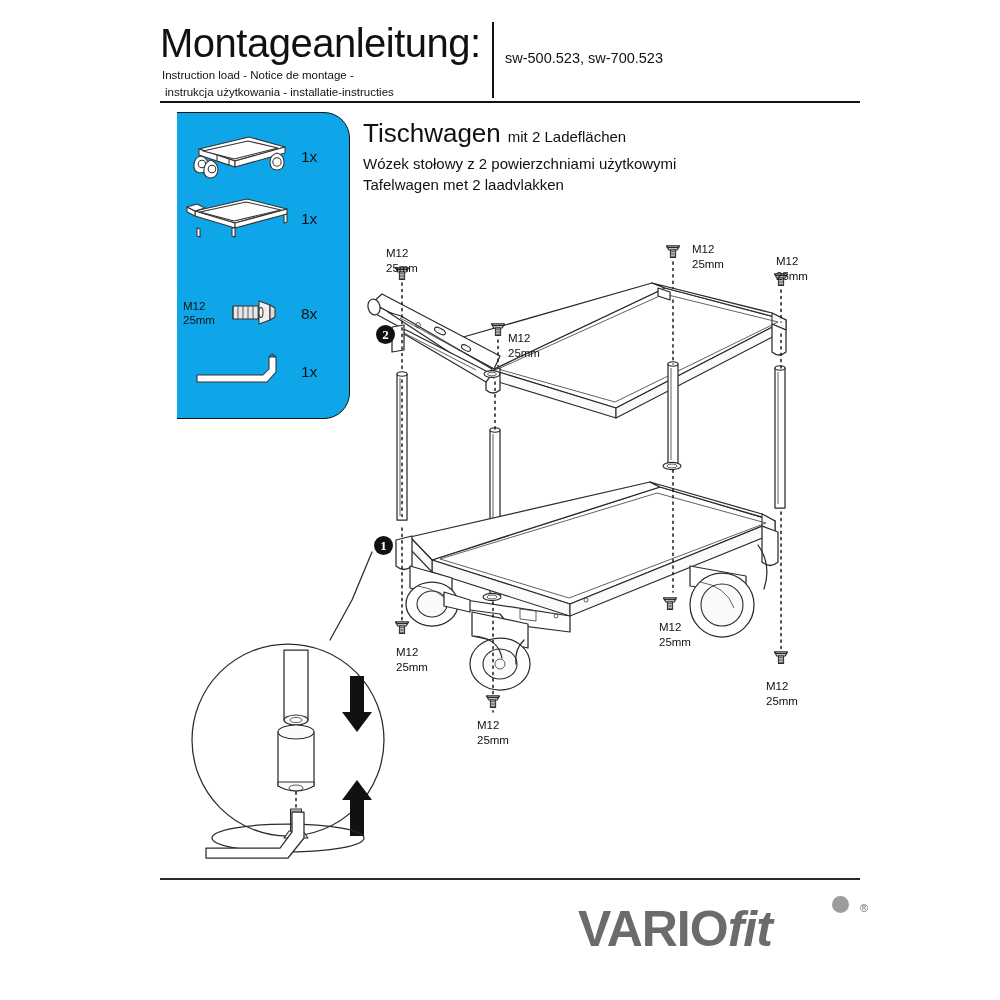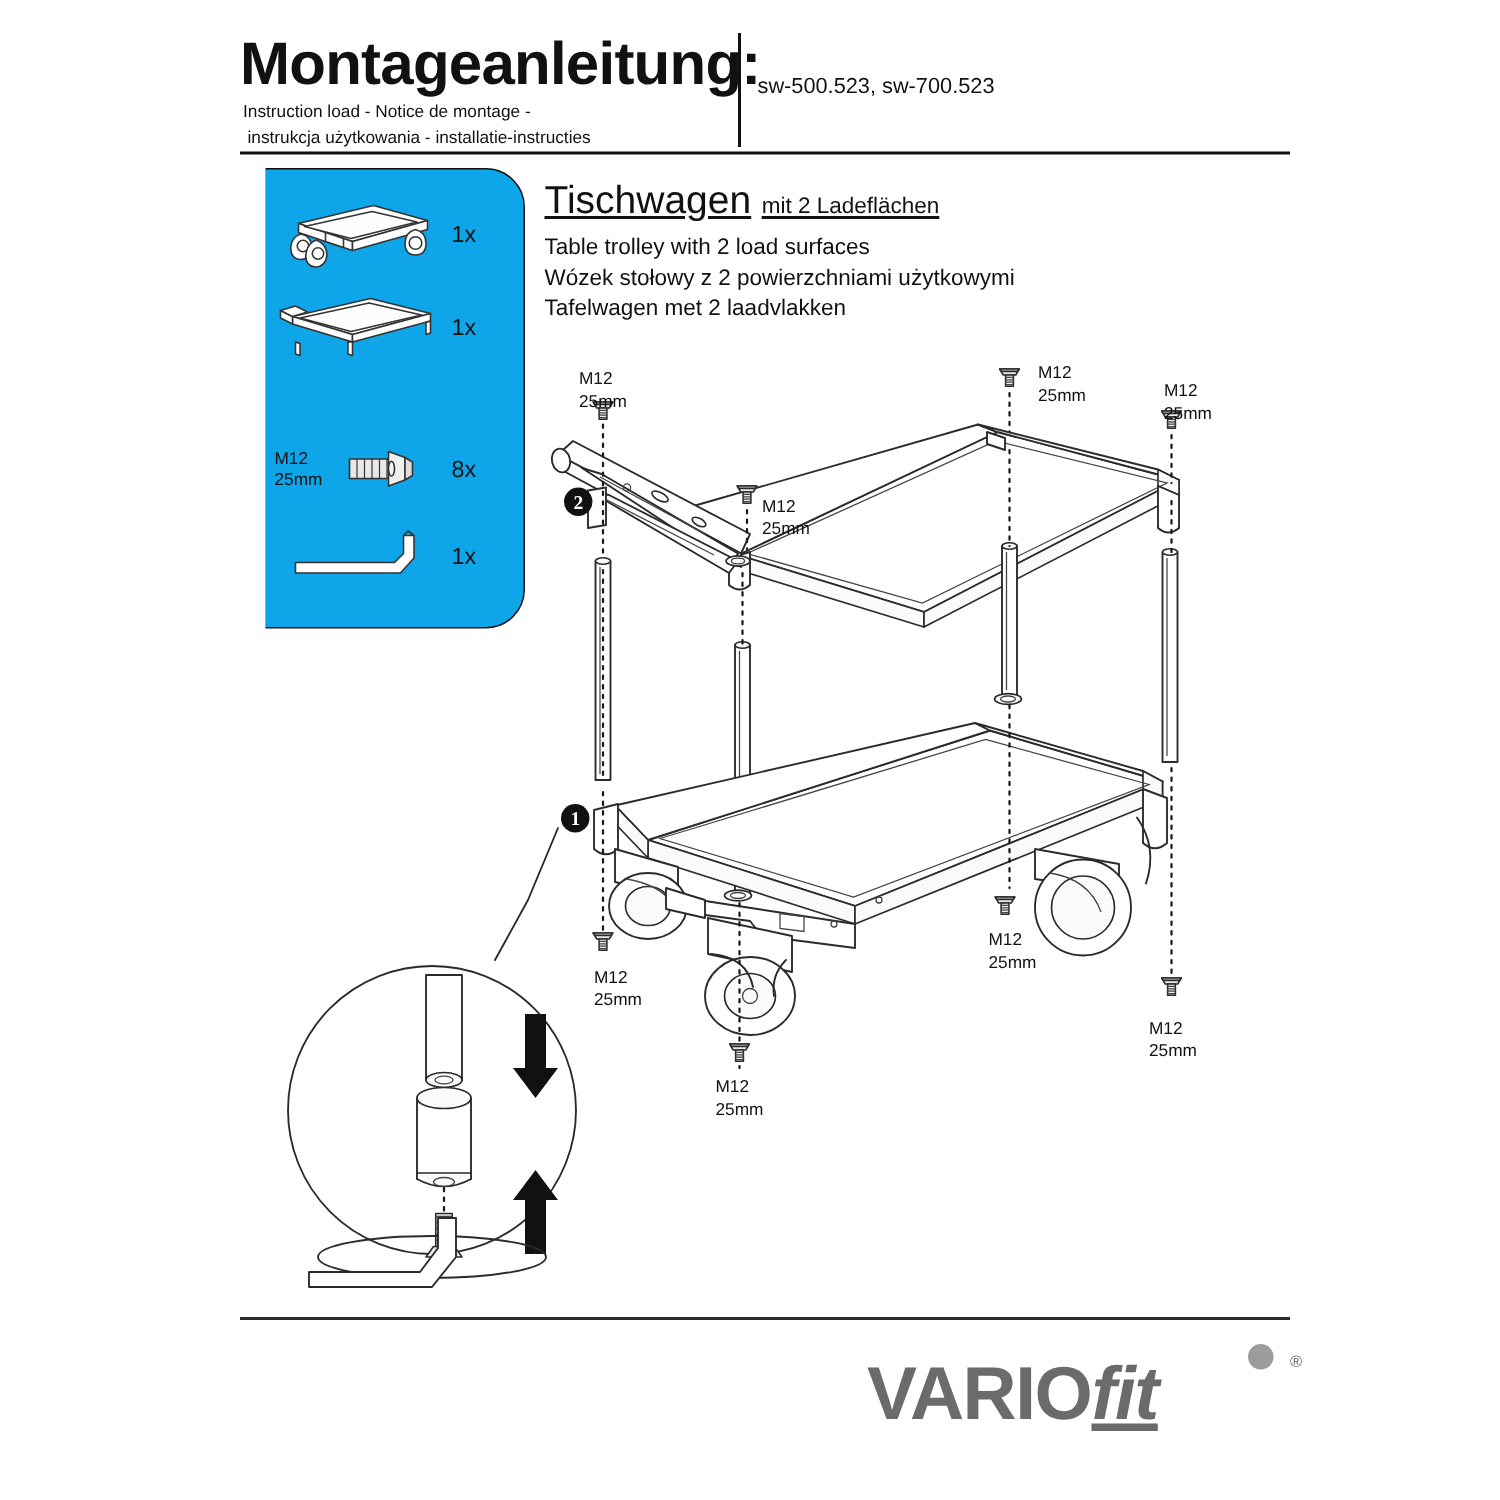--- a/index.html
+++ b/index.html
@@ -3,21 +3,21 @@
 <meta charset="utf-8">
 <style>
   html,body{margin:0;padding:0;background:#ffffff;}
   body{width:1000px;height:1000px;position:relative;overflow:hidden;
        font-family:"Liberation Sans",sans-serif;color:#111;}
   .page{position:absolute;inset:0;}
 
   
   .hdr{position:absolute;left:160px;top:22px;width:700px;height:80px;}
   .hdr-title{position:absolute;left:0;top:-2px;font-size:40px;letter-spacing:-0.5px;
-             font-weight:700;line-height:46px;white-space:nowrap;}
+             font-weight:400;line-height:46px;white-space:nowrap;}
   .hdr-rule-v{position:absolute;left:332px;top:0px;width:2px;height:76px;background:#111;}
   .hdr-codes{position:absolute;left:345px;top:28px;font-size:14.5px;white-space:nowrap;}
   .hdr-sub1{position:absolute;left:2px;top:47px;font-size:11.5px;white-space:nowrap;}
   .hdr-sub2{position:absolute;left:5px;top:64px;font-size:11.5px;white-space:nowrap;}
   .hdr-rule-h{position:absolute;left:160px;top:101px;width:700px;height:2px;background:#111;}
 
   
   .parts{position:absolute;left:176px;top:112px;width:172px;height:305px;
          border:1.6px solid #111;border-top-right-radius:26px;
          border-bottom-right-radius:26px;background:#0ea5e9;}
@@ -39,43 +39,42 @@
            display:flex;align-items:center;justify-content:center;
            font-family:"Liberation Serif",serif;}
 
   
   .foot-rule{position:absolute;left:160px;top:878px;width:700px;height:2px;background:#2a2a2a;}
   .foot{position:absolute;left:160px;top:888px;width:700px;height:90px;}
   .easy{position:absolute;left:300px;top:5px;width:74px;height:74px;}
   .vlogo{position:absolute;left:418px;top:12px;font-size:50px;font-weight:700;
          color:#6b6b6b;letter-spacing:-1px;white-space:nowrap;
          font-family:"Liberation Sans",sans-serif;}
-  .vlogo i{font-style:italic;font-weight:700;text-decoration:underline;}
+  .vlogo i{font-style:italic;font-weight:700;}
   .vreg{position:absolute;left:700px;top:14px;font-size:11px;color:#6b6b6b;}
 </style>
 </head>
 <body>
 
 <div class="page">
 
   <div class="hdr">
     <div class="hdr-title">Montageanleitung:</div>
     <div class="hdr-rule-v"></div>
     <div class="hdr-codes">sw-500.523, sw-700.523</div>
     <div class="hdr-sub1">Instruction load - Notice de montage  -</div>
     <div class="hdr-sub2">instrukcja użytkowania - installatie-instructies</div>
   </div>
   <div class="hdr-rule-h"></div>
 
   <div style="position:absolute;left:363px;top:118px;width:470px;">
-    <div style="font-size:26px;line-height:30px;white-space:nowrap;text-decoration:underline;">
+    <div style="font-size:26px;line-height:30px;white-space:nowrap;">
       <span>Tischwagen</span><span style="font-size:15px;padding-left:7px;">mit 2 Ladeflächen</span>
     </div>
     <div style="font-size:15px;line-height:20.5px;padding-top:2px;">
-      <div>Table trolley with 2 load surfaces</div>
       <div>Wózek stołowy z 2 powierzchniami użytkowymi</div>
       <div>Tafelwagen met 2 laadvlakken</div>
     </div>
   </div>
 
   <div class="parts">
 
     <div class="prow" style="top:14px;height:60px;">
       <div class="pfig">
         <svg viewBox="0 0 120 56" width="120" height="56">

